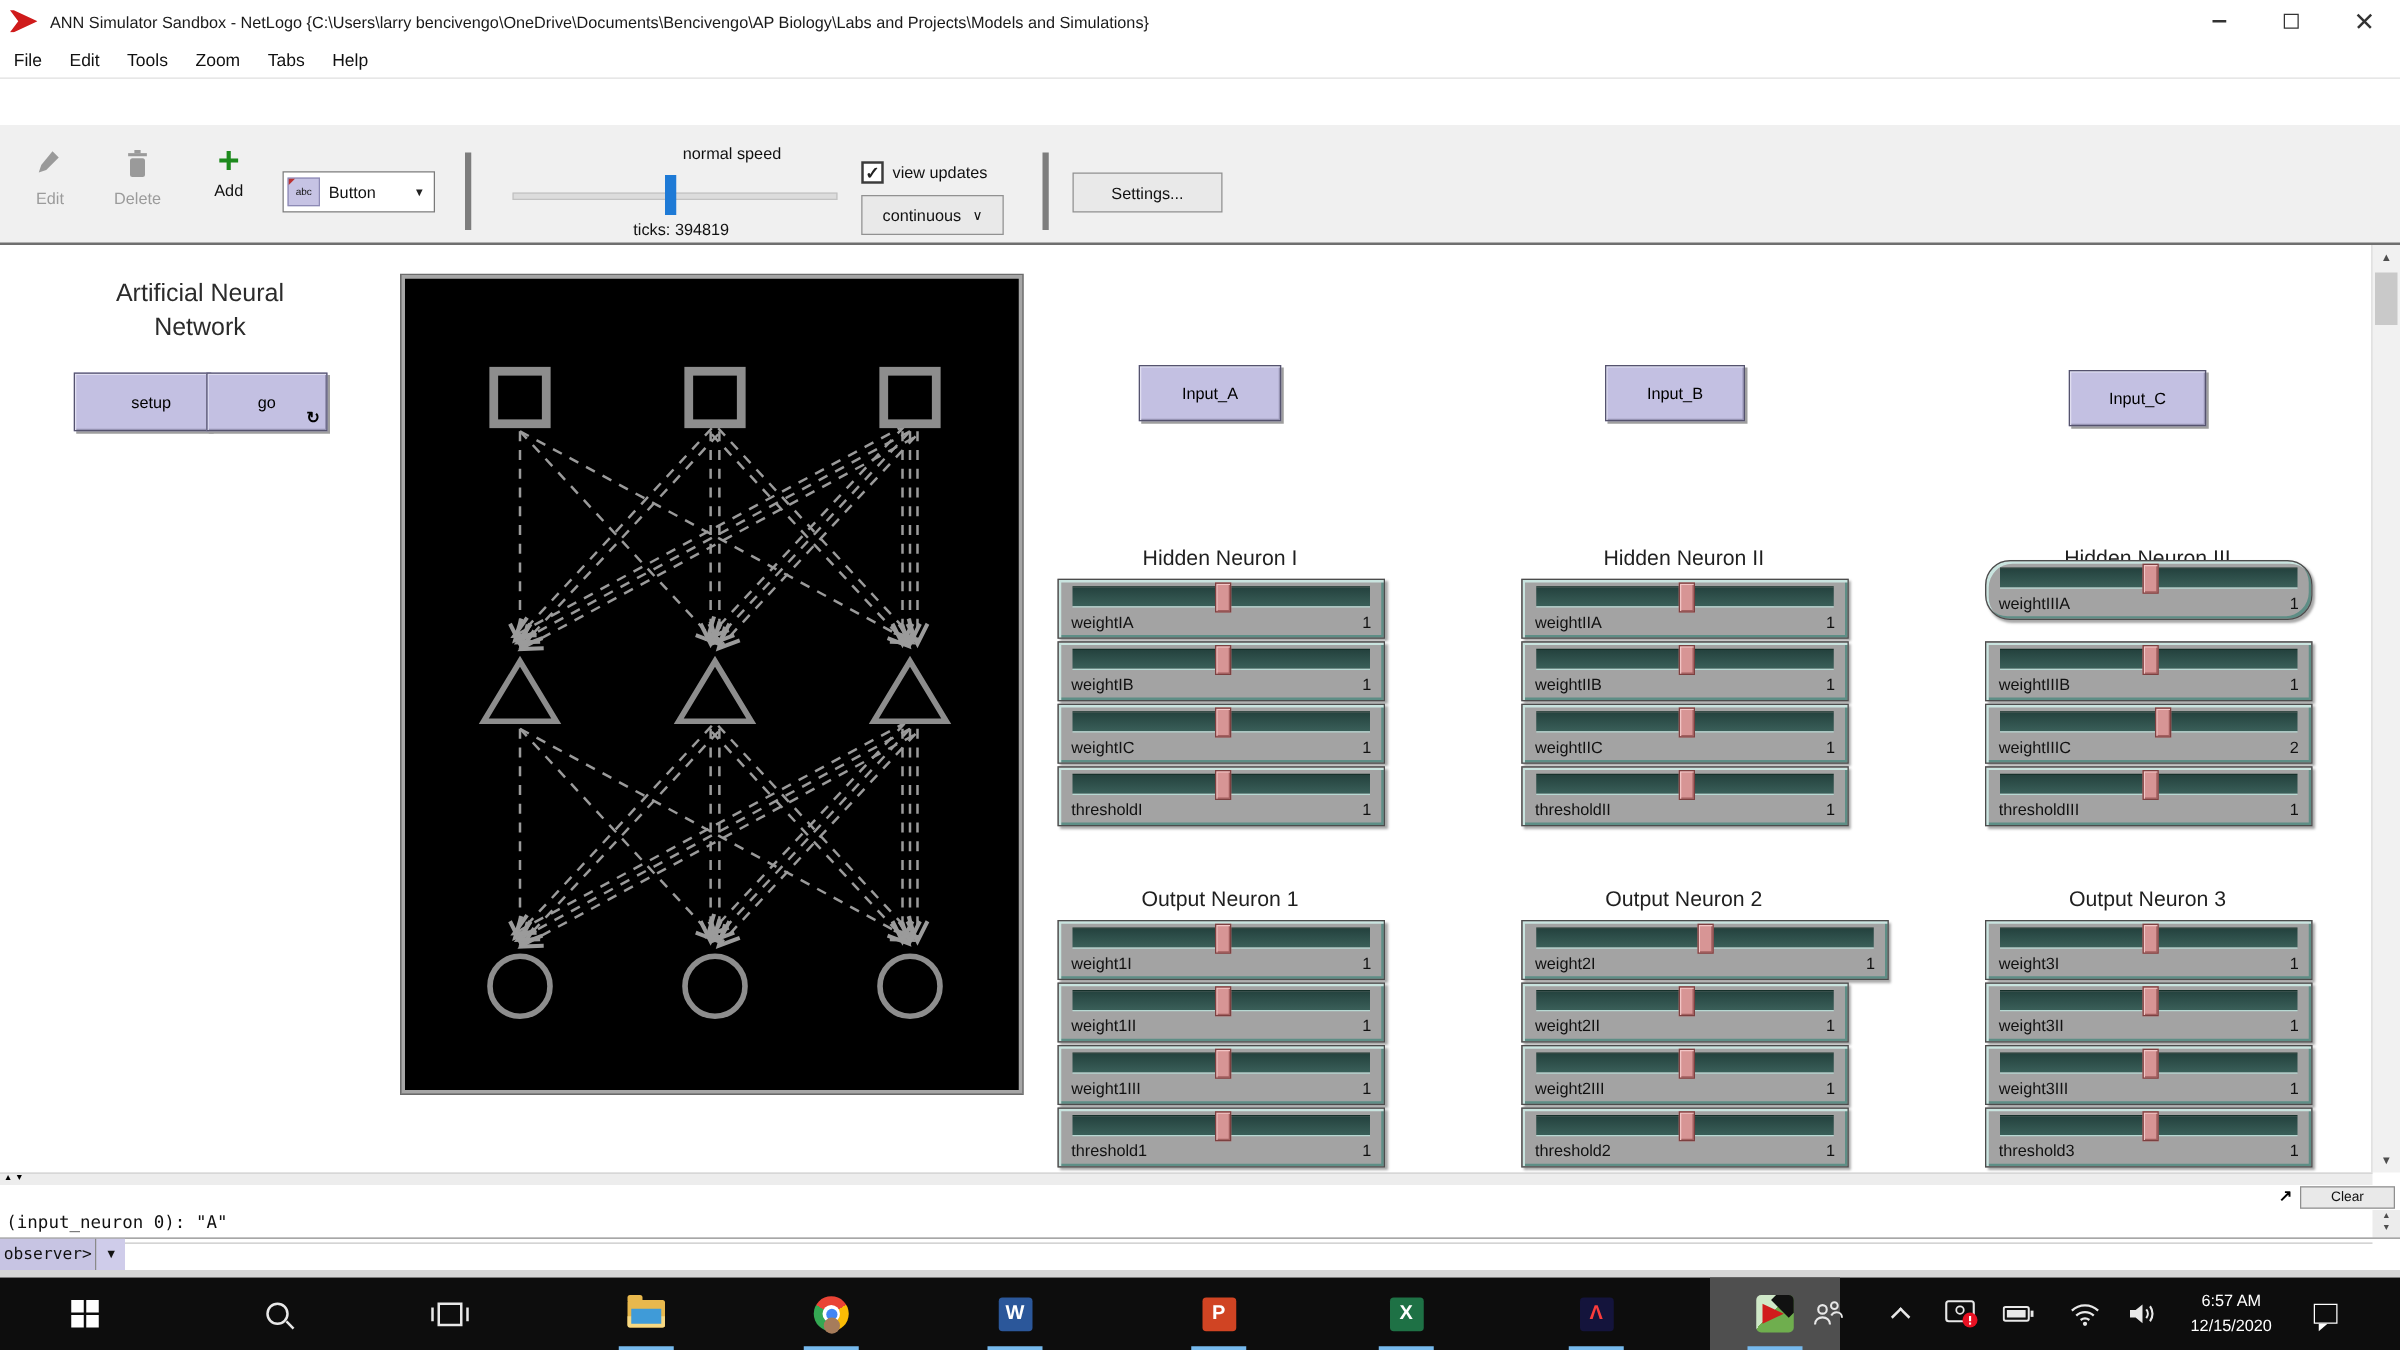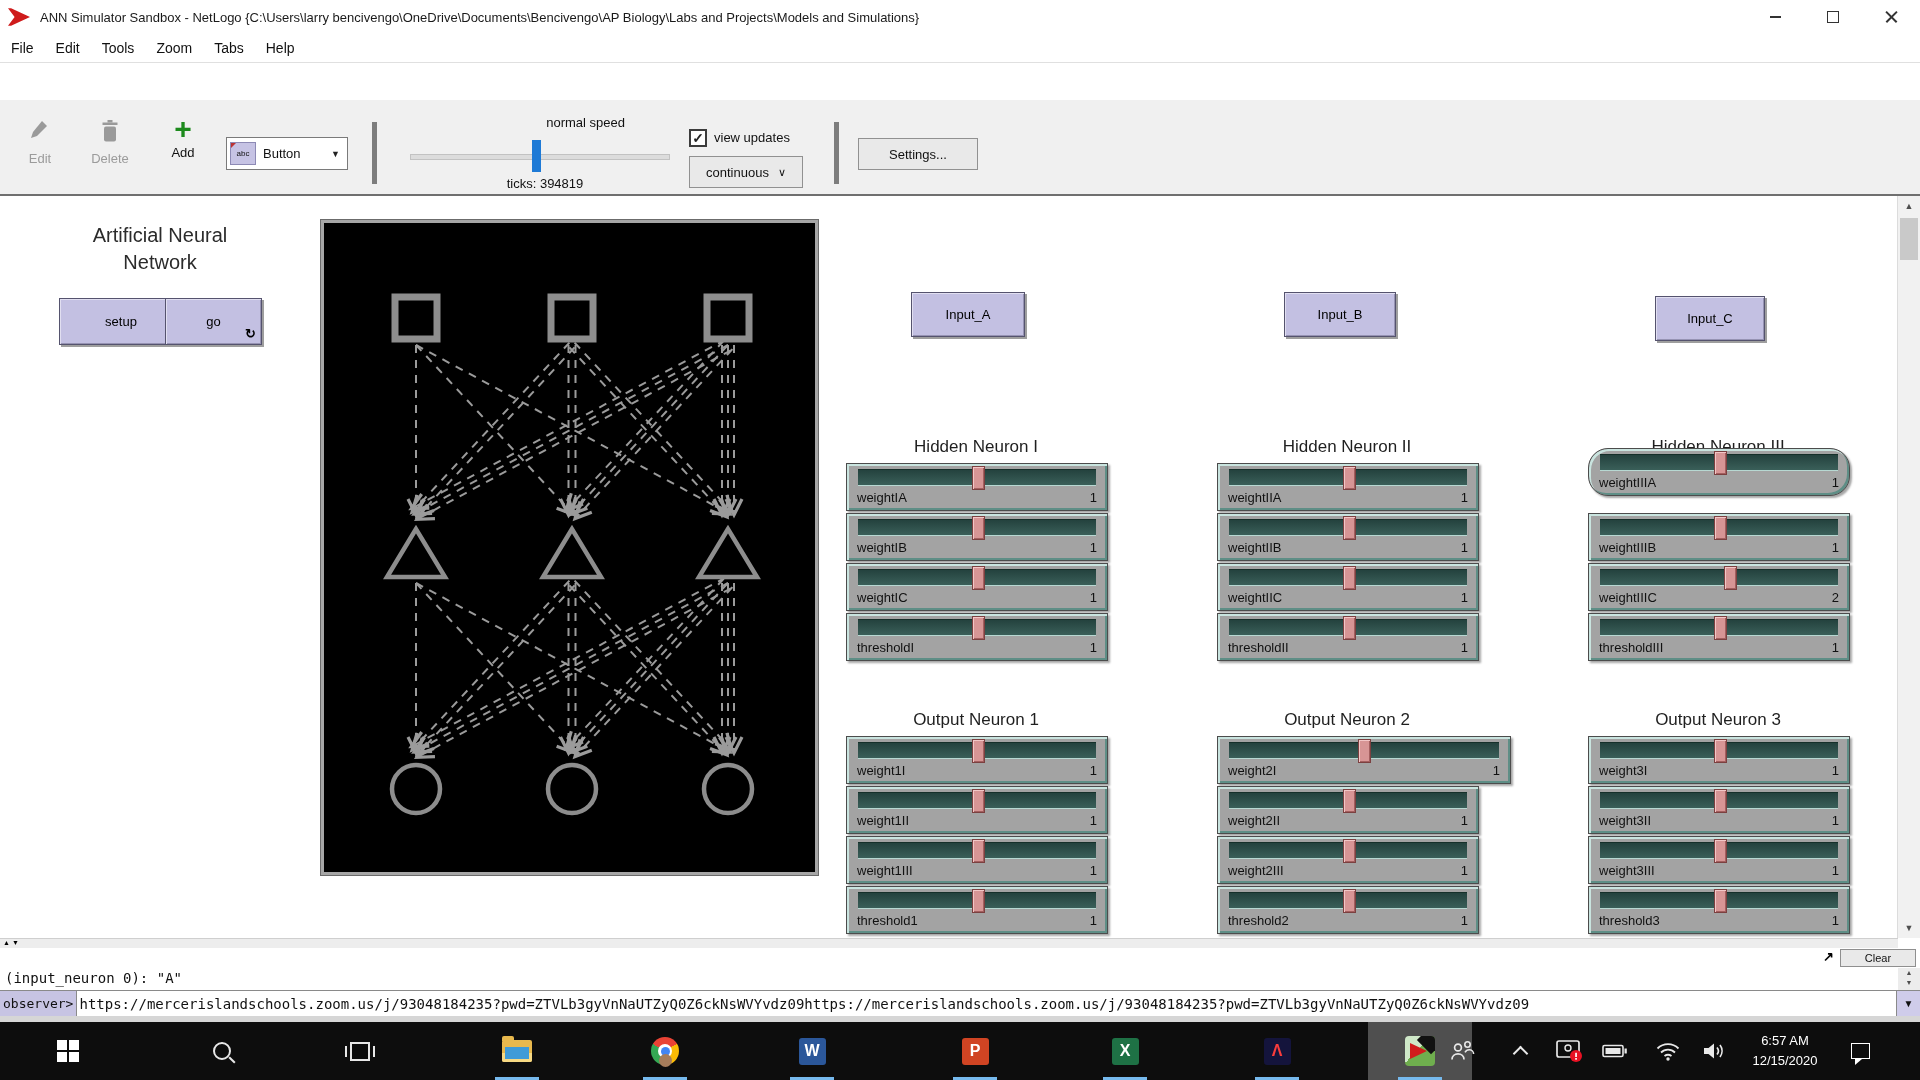--- a/index.html
+++ b/index.html
@@ -435,21 +435,20 @@
     <div class="sb-btn" style="bottom:0;">▼</div>
   </div>
   <div class="splitter">▲▼</div>
 
   <div class="cc-expand">↗</div>
   <div class="cc-clear">Clear</div>
   <div class="cc-output">(input_neuron 0): "A"</div>
   <div class="cc-scroll">▲<br>▼</div>
   <div class="cc-inputrow">
     <span class="cc-prompt">observer&gt;</span>
-    <span class="cc-input">https://mercerislandschools.zoom.us/j/93048184235?pwd=ZTVLb3gyVnNaUTZyQ0Z6ckNsWVYvdz09https://mercerislandschools.zoom.us/j/93048184235?pwd=ZTVLb3gyVnNaUTZyQ0Z6ckNsWVYvdz09</span>
     <span class="cc-history">▼</span>
   </div>
   <div class="cc-strip"></div>
 
   <div class="taskbar">
     <div class="tb-active"></div>
 
     <div class="tb-icon" style="left:39px;">
       <div class="start-glyph">
           <i></i>

